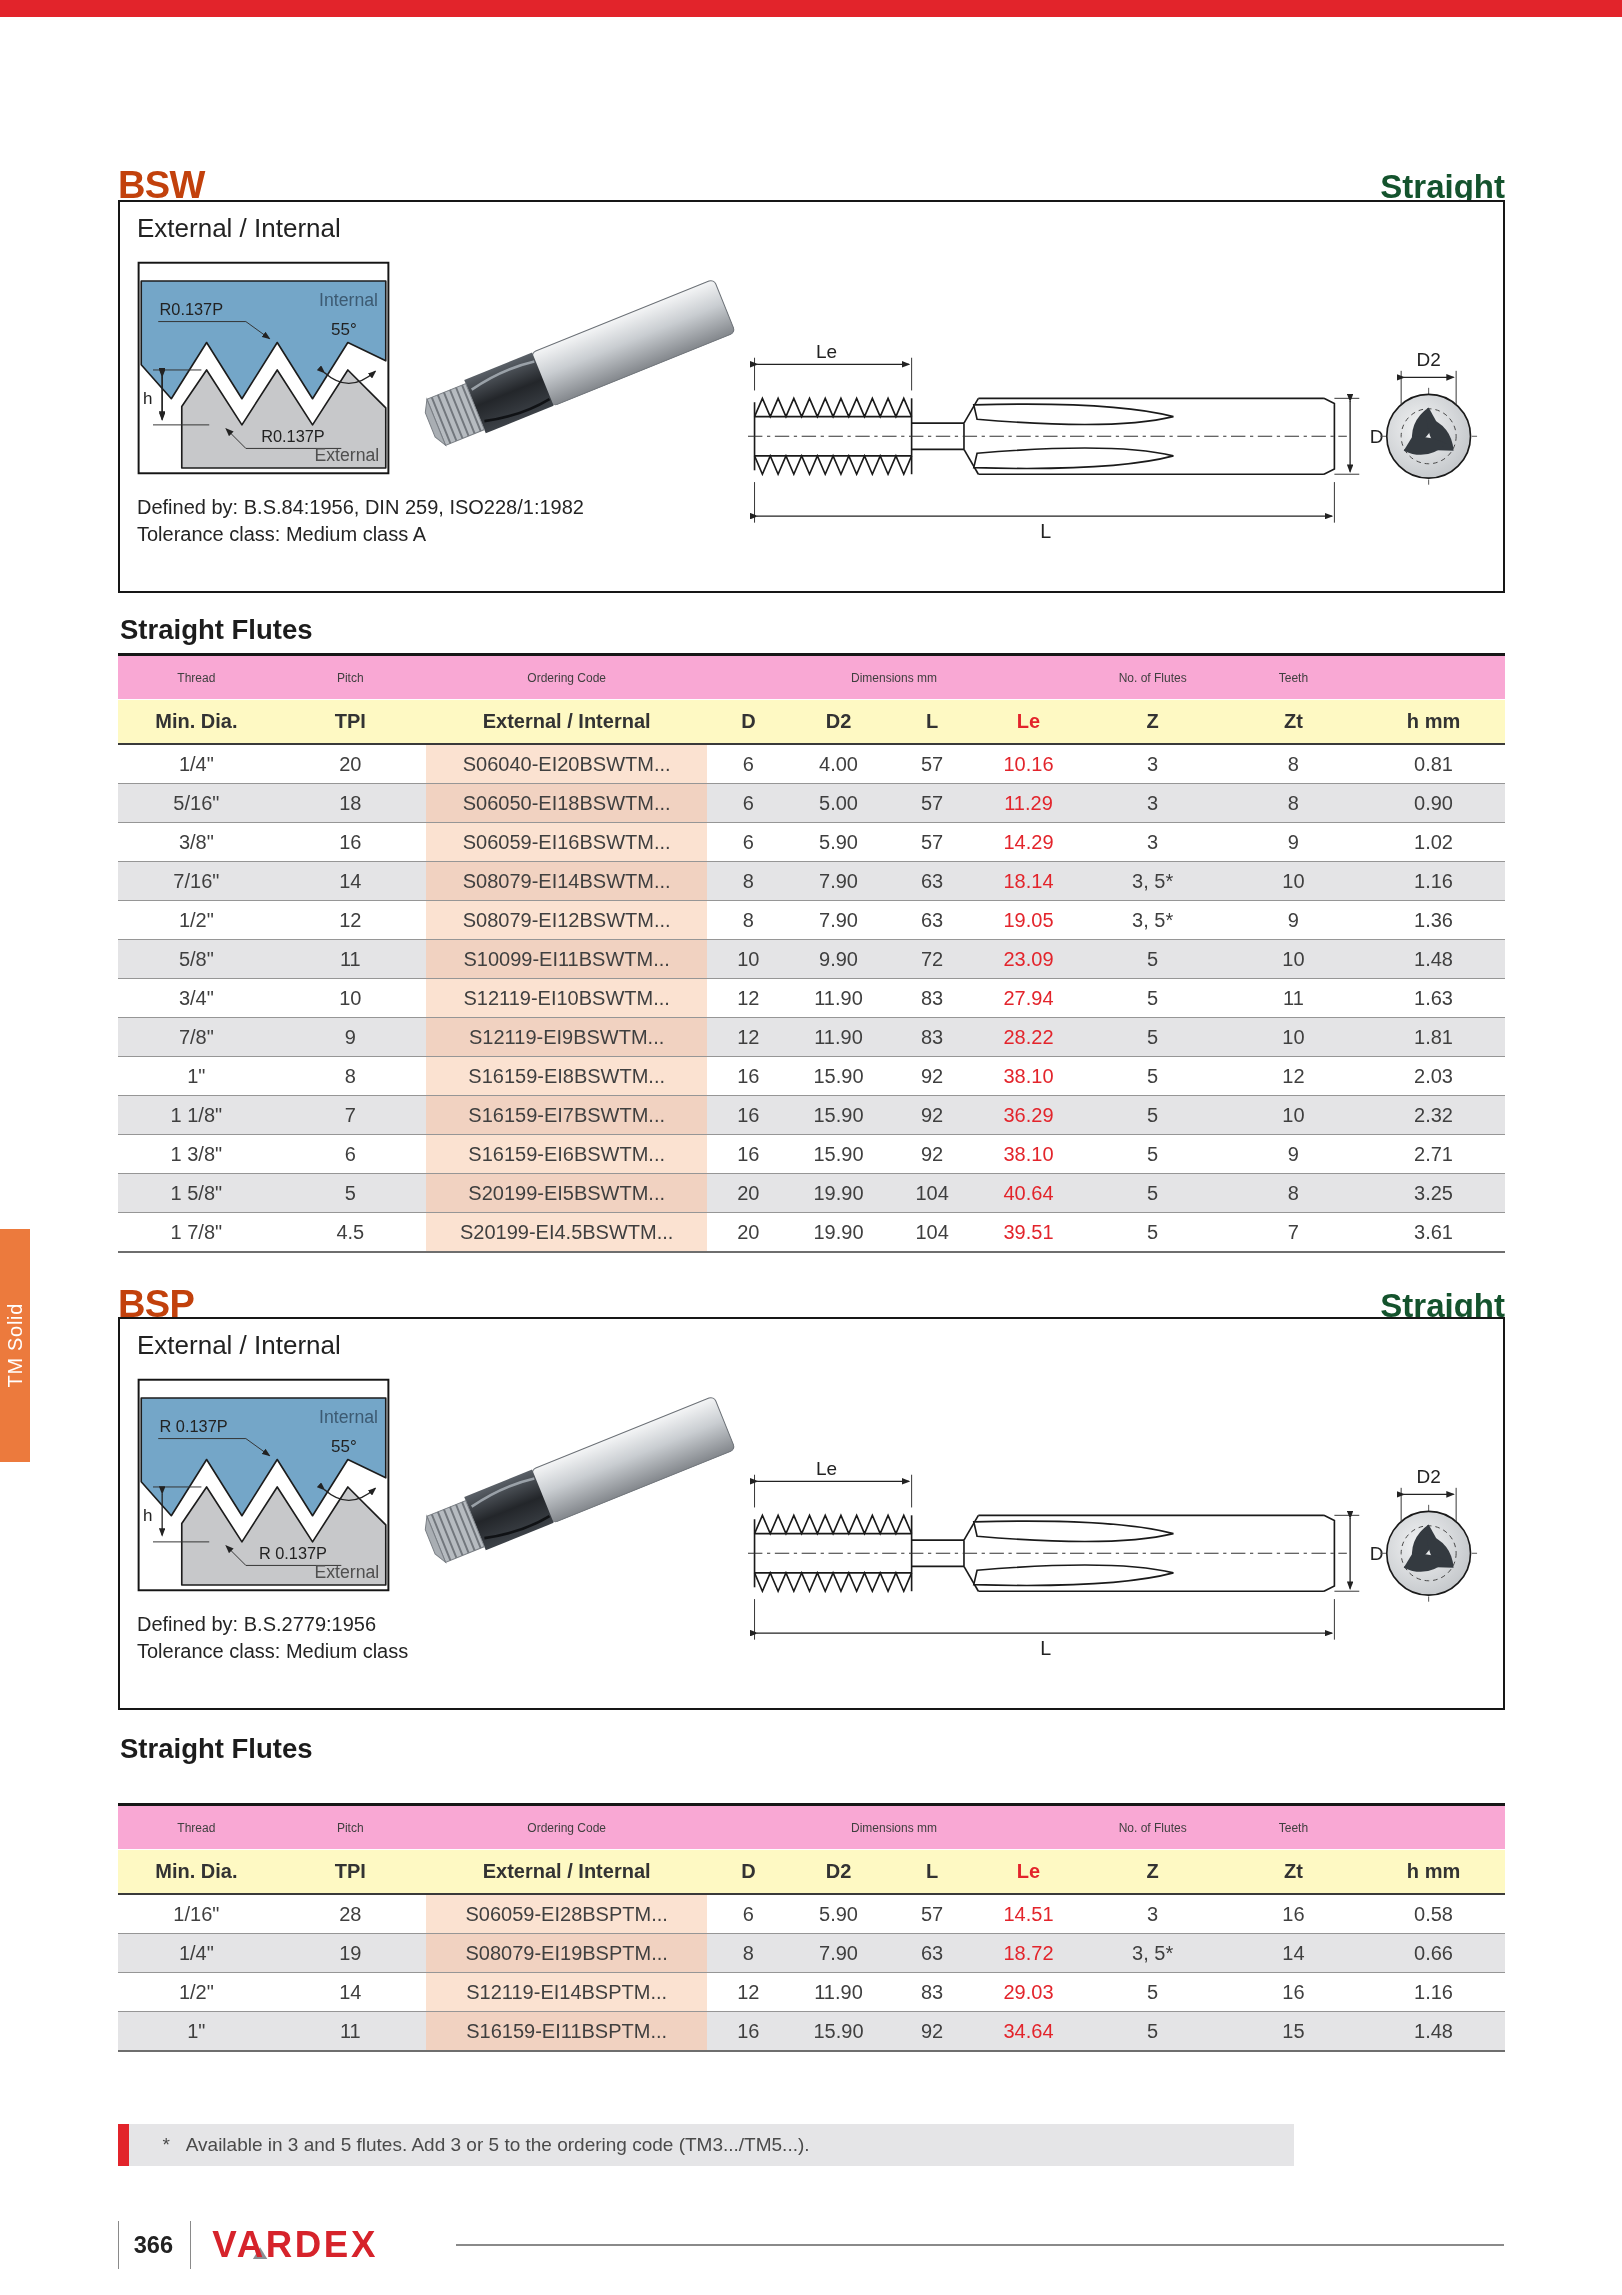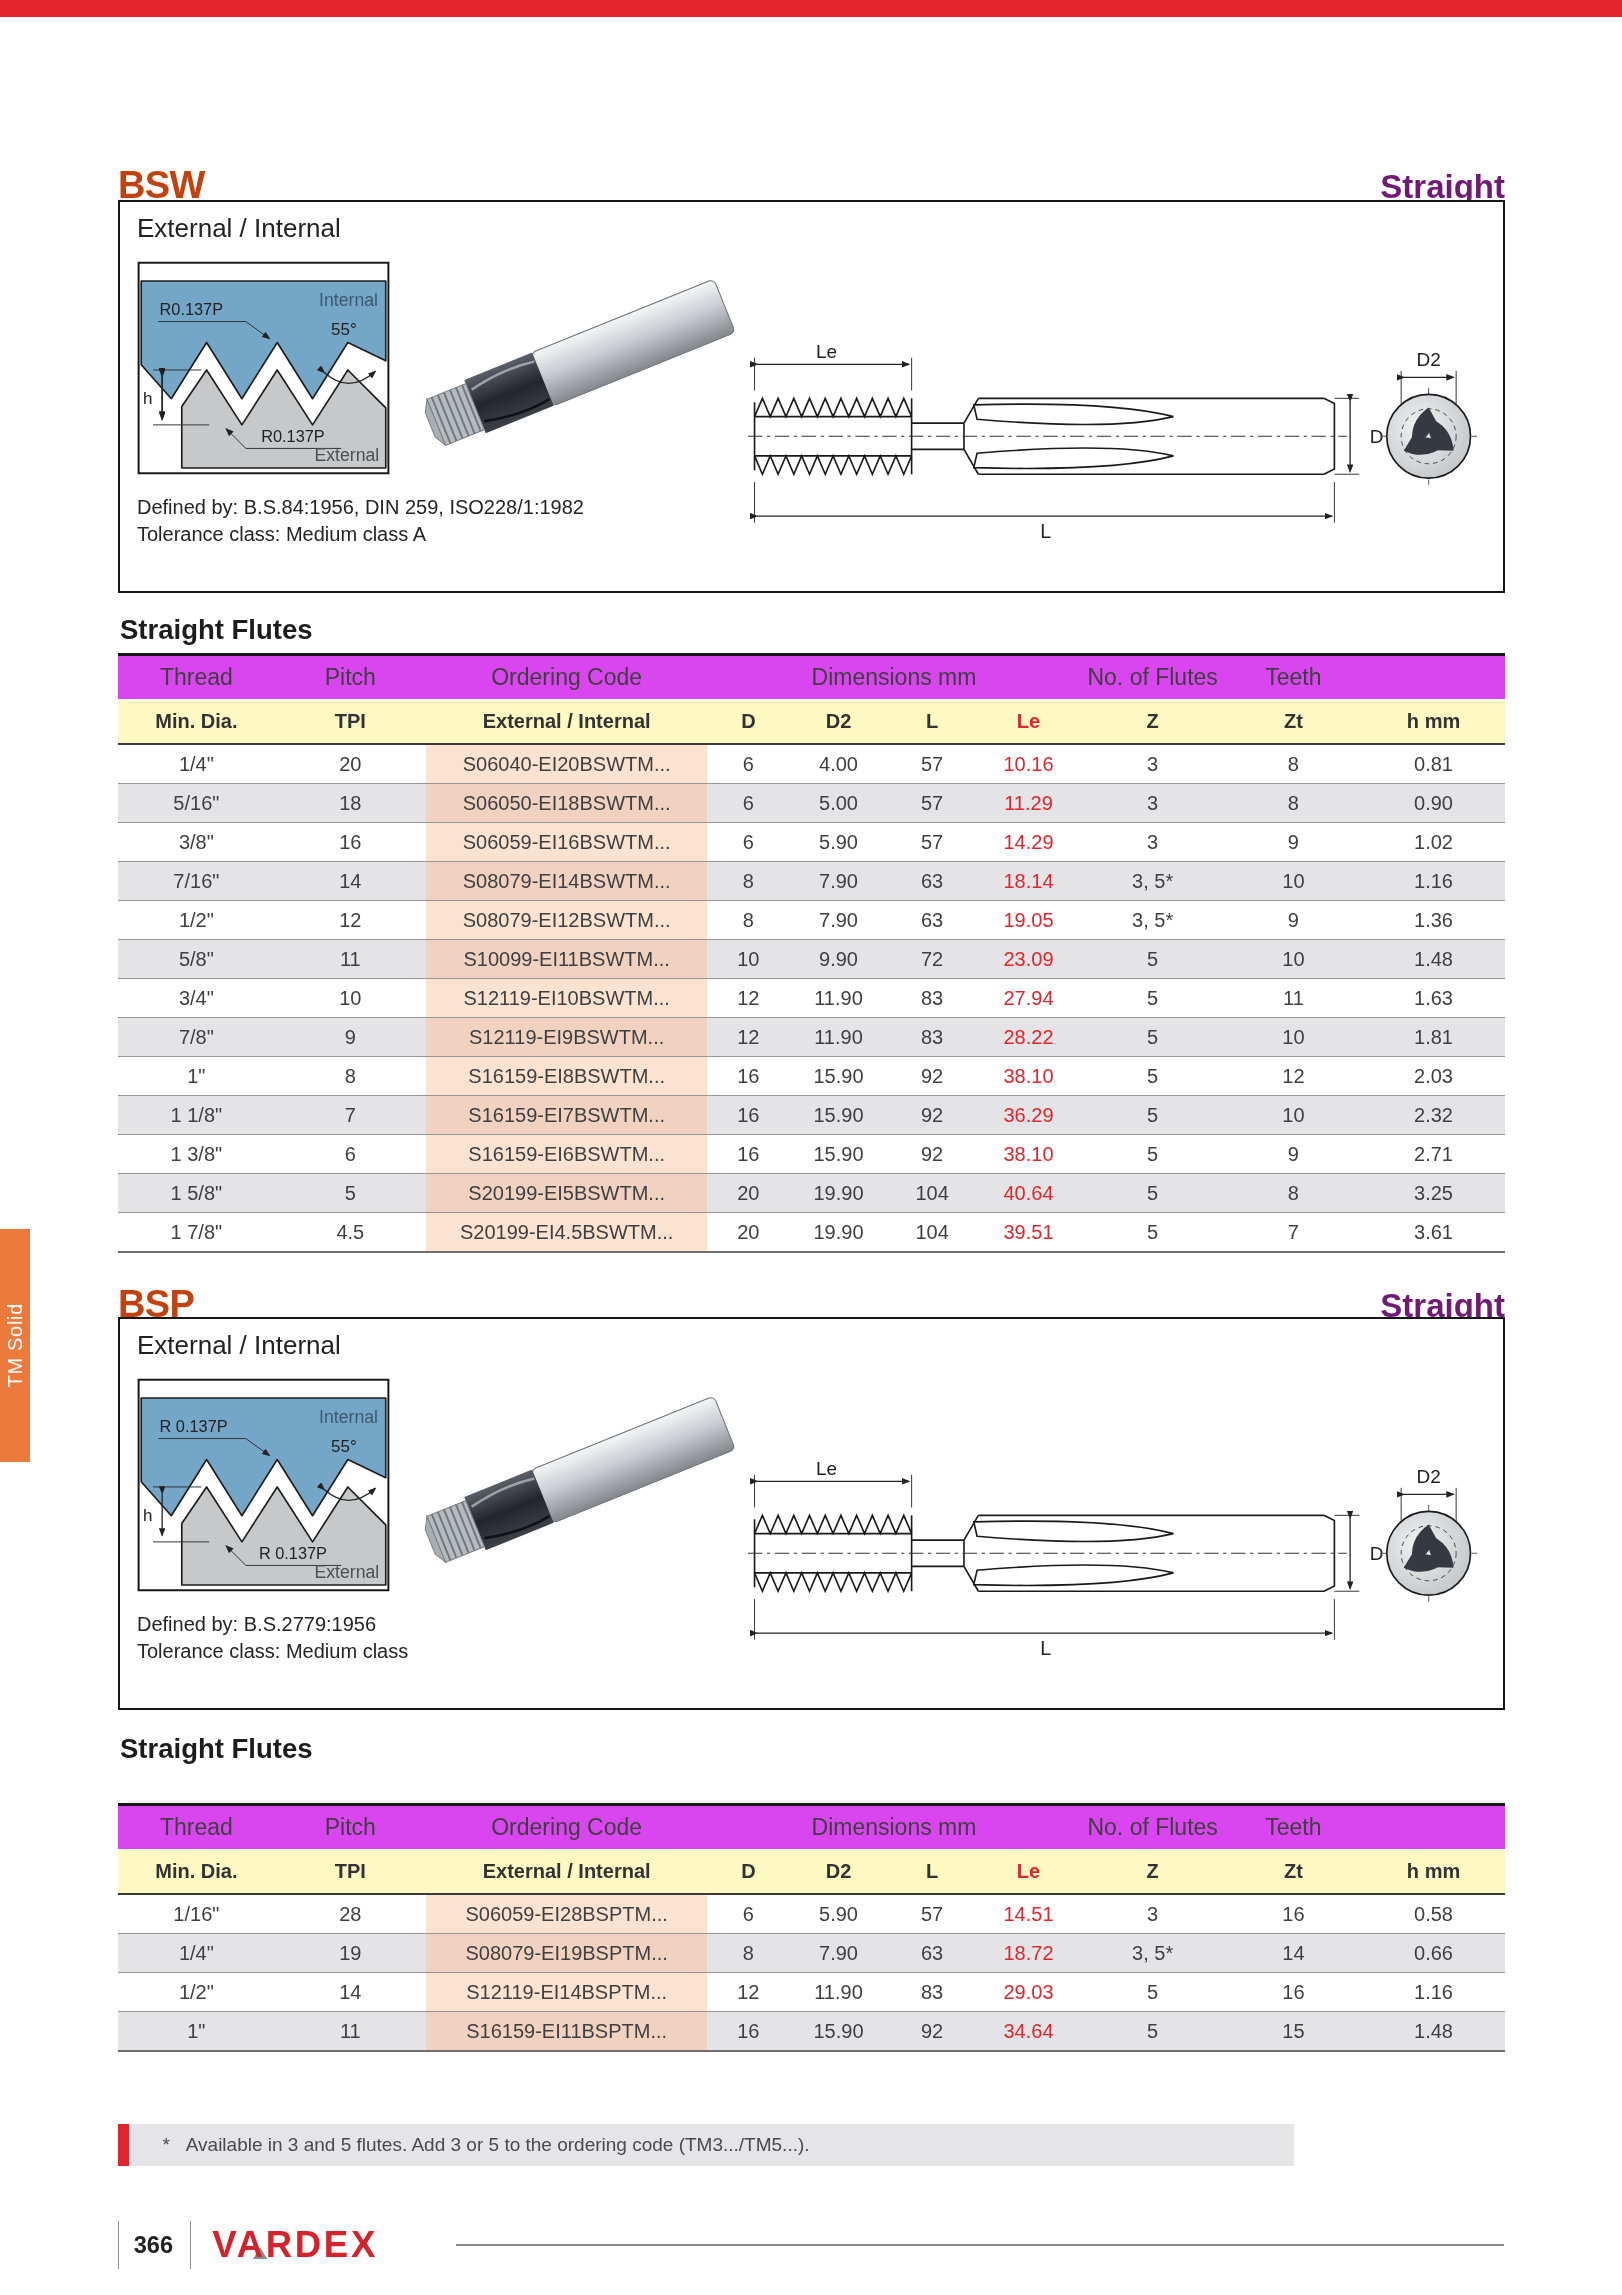--- a/index.html
+++ b/index.html
@@ -5,21 +5,21 @@
   html,body { margin:0; padding:0; background:#ffffff; }
   .page {
     position:relative; width:1623px; height:2295px; background:#ffffff;
     font-family:"Liberation Sans", sans-serif; color:#3c3c3c; overflow:hidden;
   }
   .topbar { position:absolute; top:0; left:0; width:1623px; height:17px; background:#e2242b; }
 
   
   .headrow { position:absolute; left:118px; width:1387px; display:flex; justify-content:space-between; align-items:baseline; }
   .headrow .h-left  { font-size:38px; font-weight:800; color:#c2410c; letter-spacing:-0.7px; }
-  .headrow .h-right { font-size:33px; font-weight:800; color:#701a75;margin-top:32px; }
+  .headrow .h-right { font-size:33px; font-weight:800; color:#14532d;margin-top:32px; }
   .row-bsw { top:136px; }
   .row-bsp { top:1255px; }
 
   
   .prodbox { position:absolute; left:118px; width:1383px; height:389px; border:2px solid #161616; background:#fff; }
   .box-bsw { top:200px; }
   .box-bsp { top:1317px; }
   .box-heading { position:absolute; left:17px; top:10.5px; font-size:26px; color:#222; }
   .diagram  { position:absolute; left:15.7px;  top:58px;  width:255px;  height:216px; }
   .toolphoto{ position:absolute; left:288px; top:65px; width:340px;  height:196px; }
@@ -30,21 +30,21 @@
   .sftitle { position:absolute; left:120px; font-size:27.5px; font-weight:800; color:#1c1c1c; }
   .sft-bsw { top:614px; }
   .sft-bsp { top:1733px; }
 
   
   .tablewrap { position:absolute; left:118px; width:1387px; }
   .tw-bsw { top:653px; }
   .tw-bsp { top:1803px; }
   table.spec { width:100%; border-collapse:collapse; table-layout:fixed; }
   table.spec th, table.spec td { text-align:center; vertical-align:middle; font-weight:400; }
-  tr.ghead th { background:#d946ef; height:41px; font-size:23px; color:#3f3f3f; border-top:3.9px solid #171717; }
+  tr.ghead th { background:#f9a8d4; height:41px; font-size:12px; color:#3f3f3f; border-top:3.9px solid #171717; }
   tr.shead th { background:#fef9c3; height:41px; font-size:20px; font-weight:700; color:#333; border-top:1.3px solid #ffffff; }
   tr.shead th.red { color:#e3242b; }
   table.spec tbody td { height:36px; font-size:20px; border-top:1.3px solid #969696; color:#3f3f3f; }
   table.spec tbody tr:first-child td { border-top:2px solid #3a3a3a; }
   table.spec tbody tr:last-child  td { border-bottom:2.6px solid #6e6e6e; }
   table.spec tbody tr:nth-child(even) td { background:#e4e4e6; }
   table.spec tbody td.c2 { background:#fbe2d1; }
   table.spec tbody tr:nth-child(even) td.c2 { background:#f1d2c1; }
   table.spec tbody td.c6 { color:#e3242b; }
 

